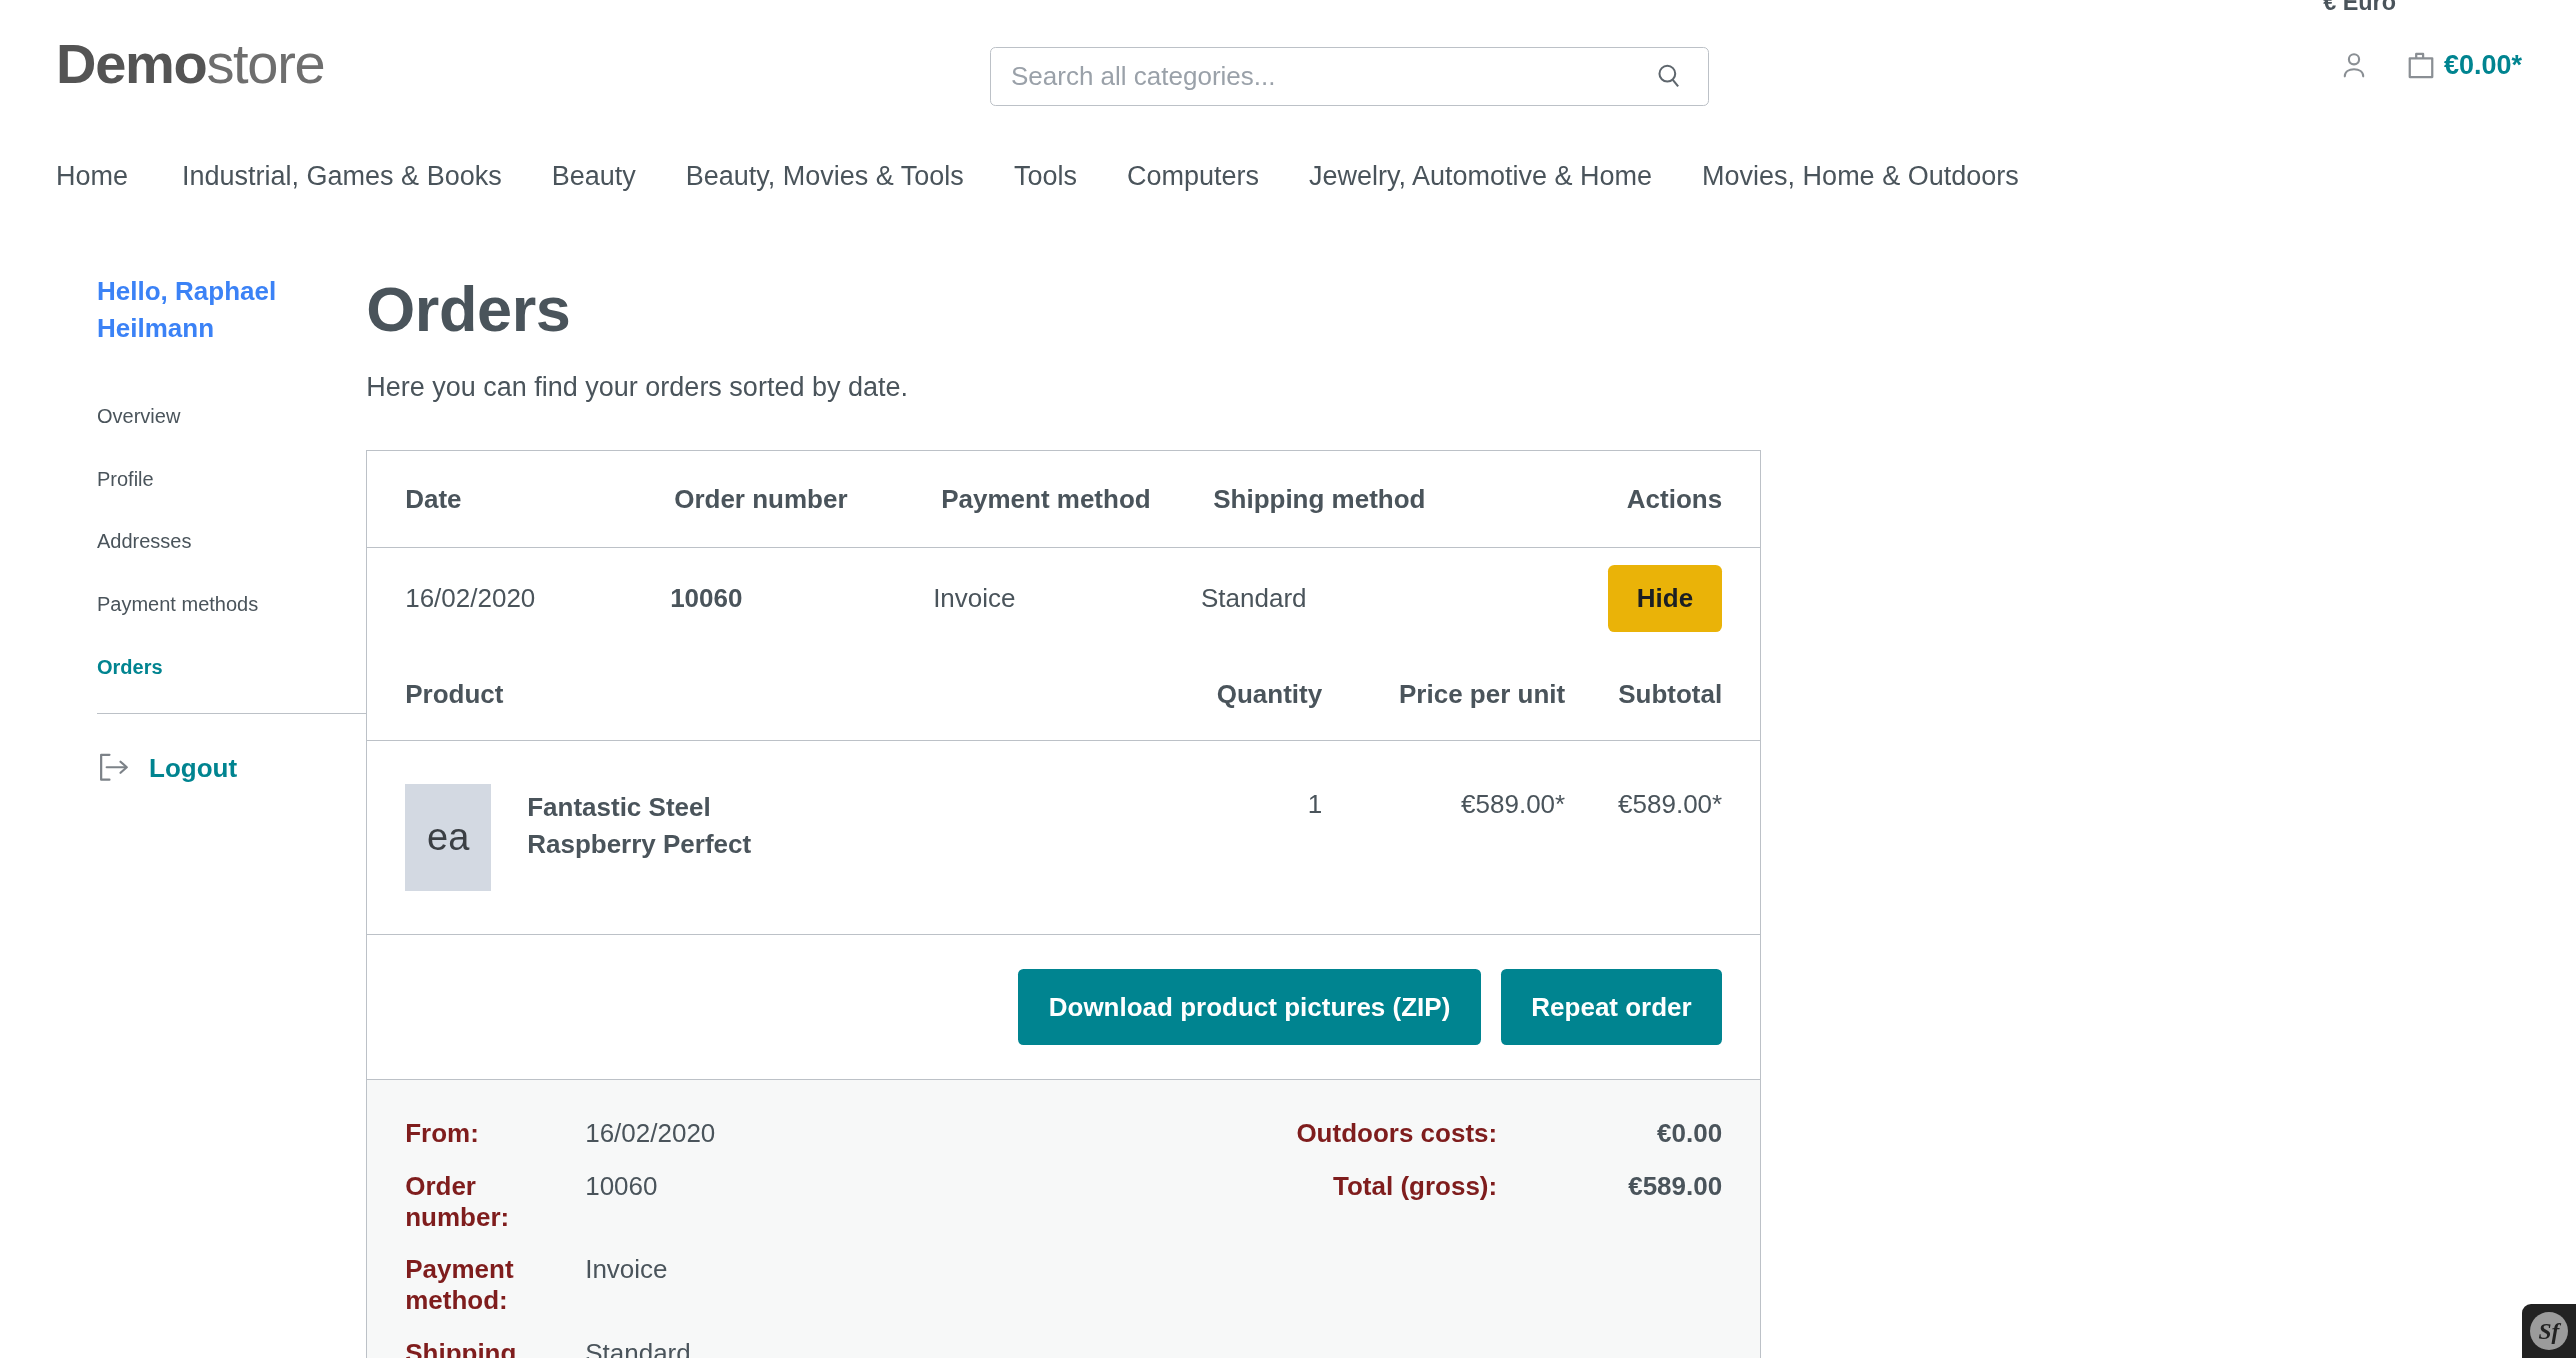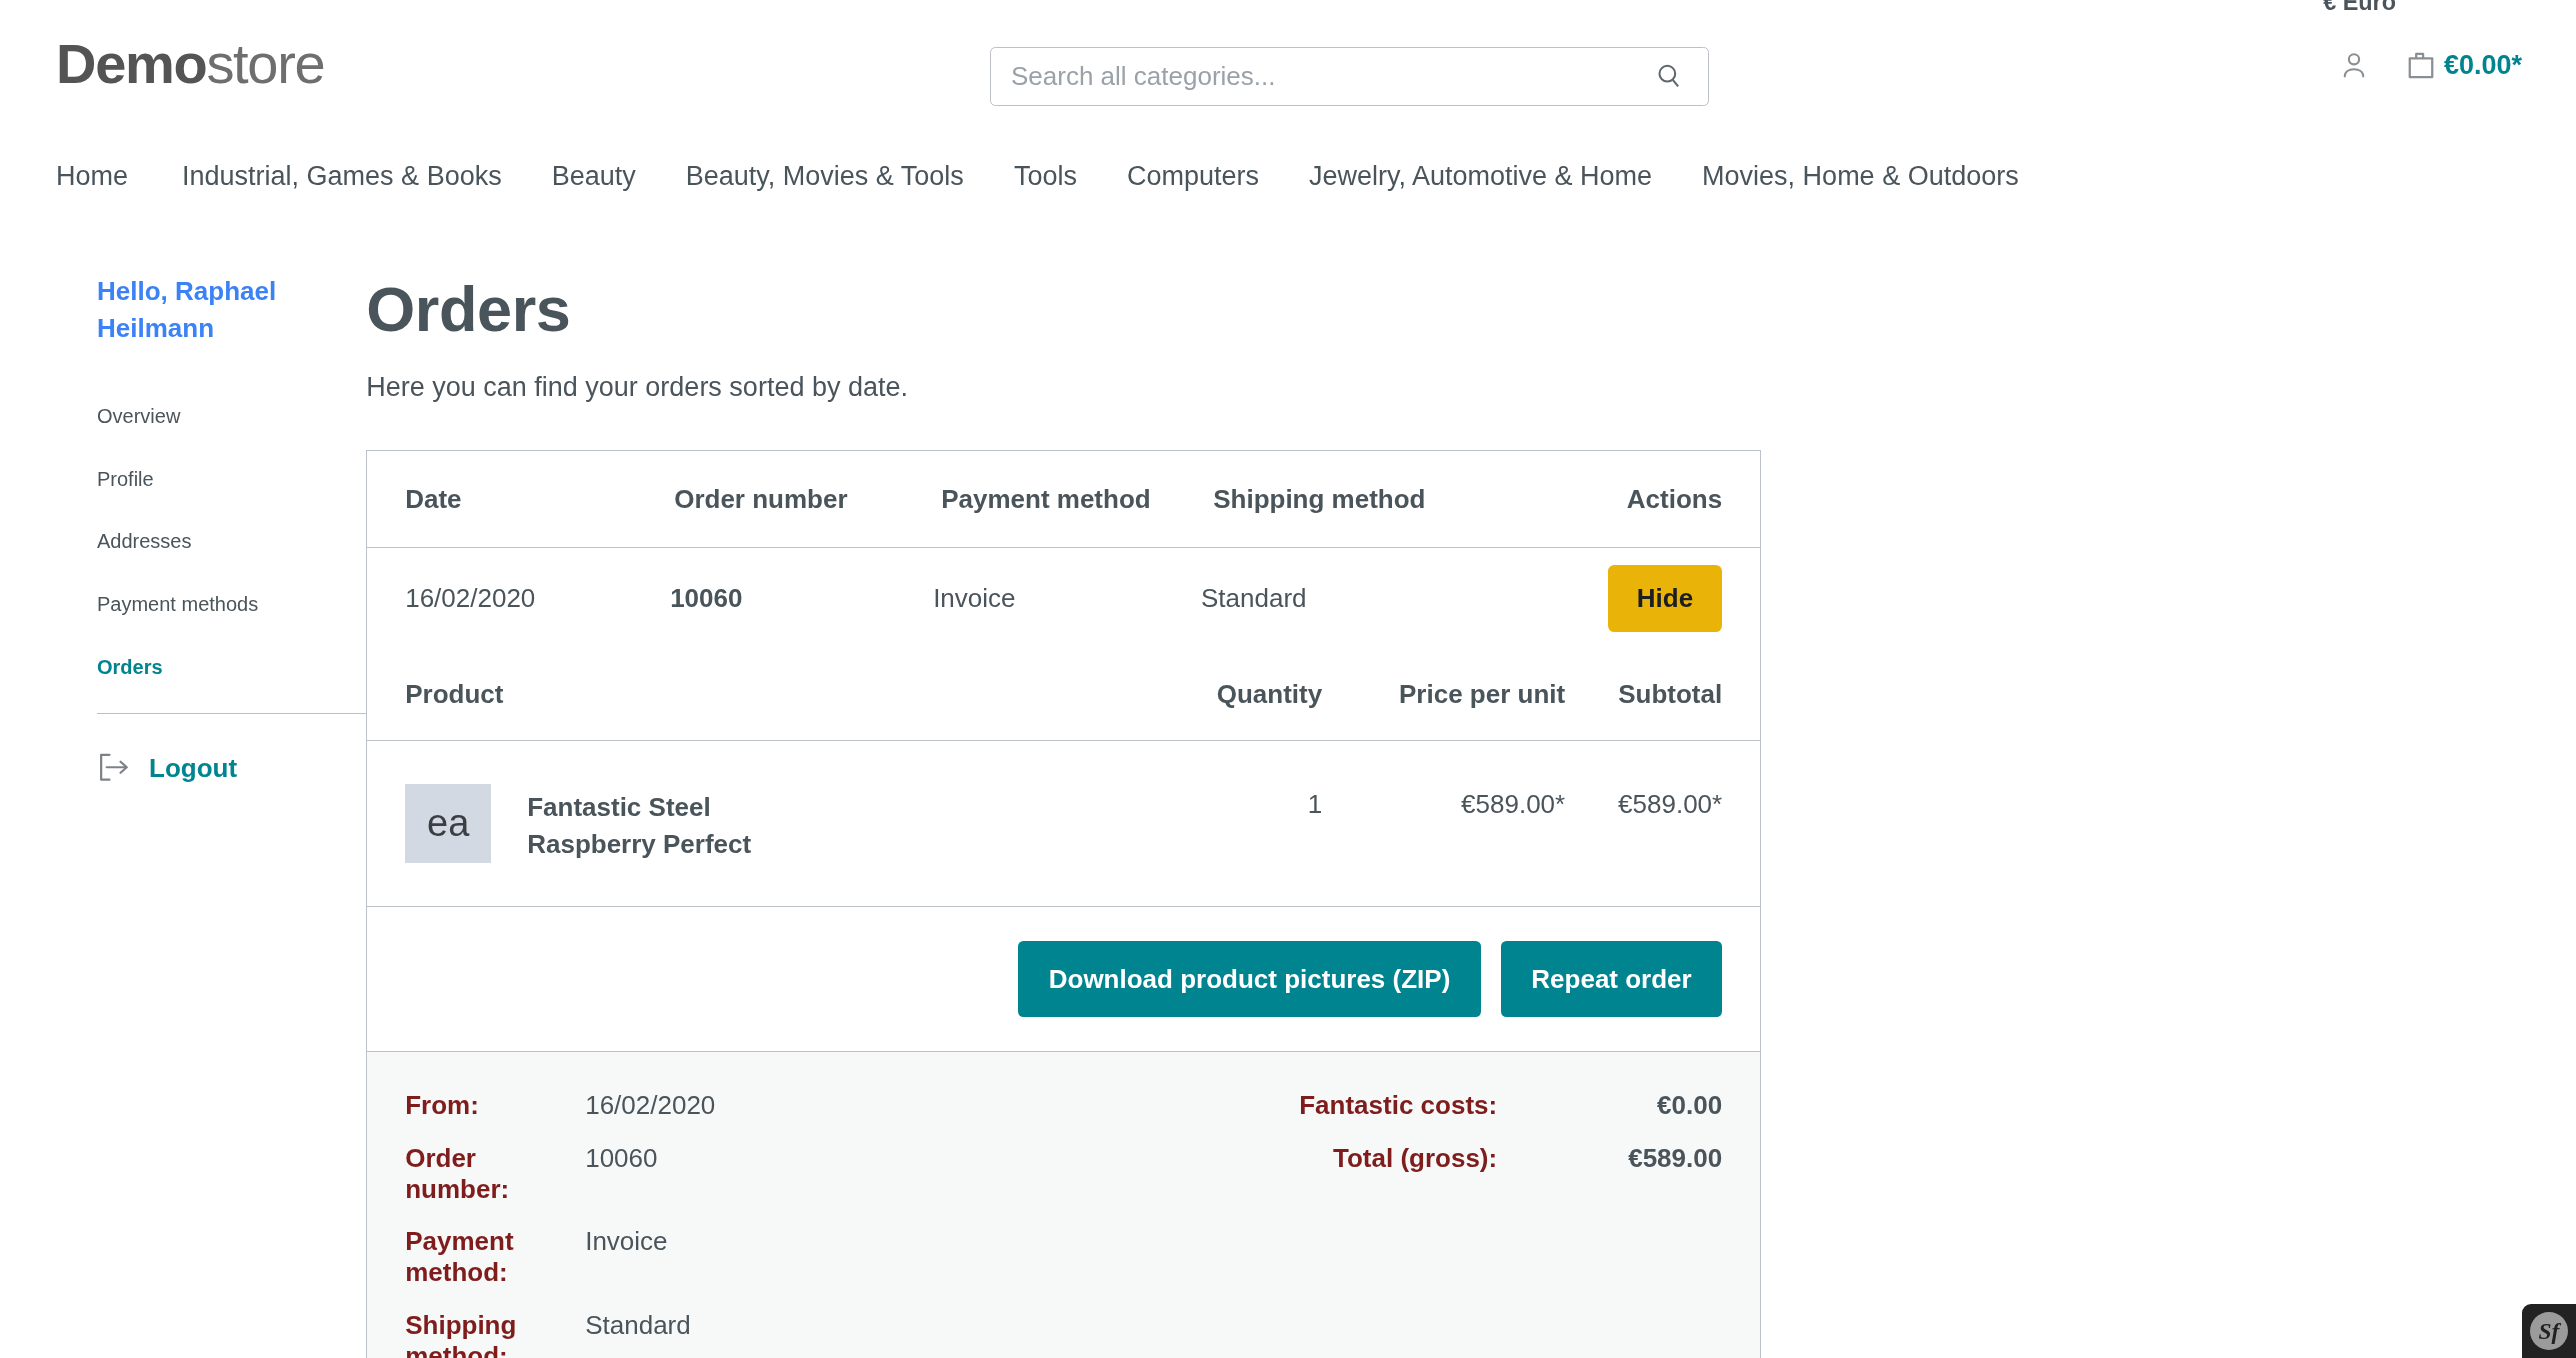--- a/index.html
+++ b/index.html
@@ -169,21 +169,21 @@
   .p-price    { width: 243px; text-align: right; }
   .p-subtotal { flex: 1; text-align: right; }
 
   .prod-row {
     padding: 43px 38px 43px 38px;
     border-bottom: 0.9px solid #bcc1c7;
     align-items: flex-start;
   }
   .prod-left { width: 719px; display: flex; align-items: flex-start; gap: 36px; }
   .prod-thumb {
-    width: 86px; height: 79px;
+    width: 86px; height: 107px;
     background: #d3d9e2;
     display: flex; align-items: center; justify-content: center;
     font-size: 38px; color: #3b3f44;
     flex-shrink: 0;
   }
   .prod-name {
     font-size: 26px; font-weight: 700; color: #4a545b;
     line-height: 1.42; max-width: 269px;
     padding-top: 5.4px;
   }
@@ -371,21 +371,21 @@
             <span class="sum-label">Payment method:</span>
             <span class="sum-value">Invoice</span>
           </div>
           <div class="sum-row">
             <span class="sum-label">Shipping method:</span>
             <span class="sum-value">Standard</span>
           </div>
         </div>
         <div class="sum-right">
           <div class="sum-row">
-            <span class="sum-label">Fantastic costs:</span>
+            <span class="sum-label">Outdoors costs:</span>
             <span class="sum-value">€0.00</span>
           </div>
           <div class="sum-row">
             <span class="sum-label">Total (gross):</span>
             <span class="sum-value">€589.00</span>
           </div>
         </div>
       </div>
 
     </section>

